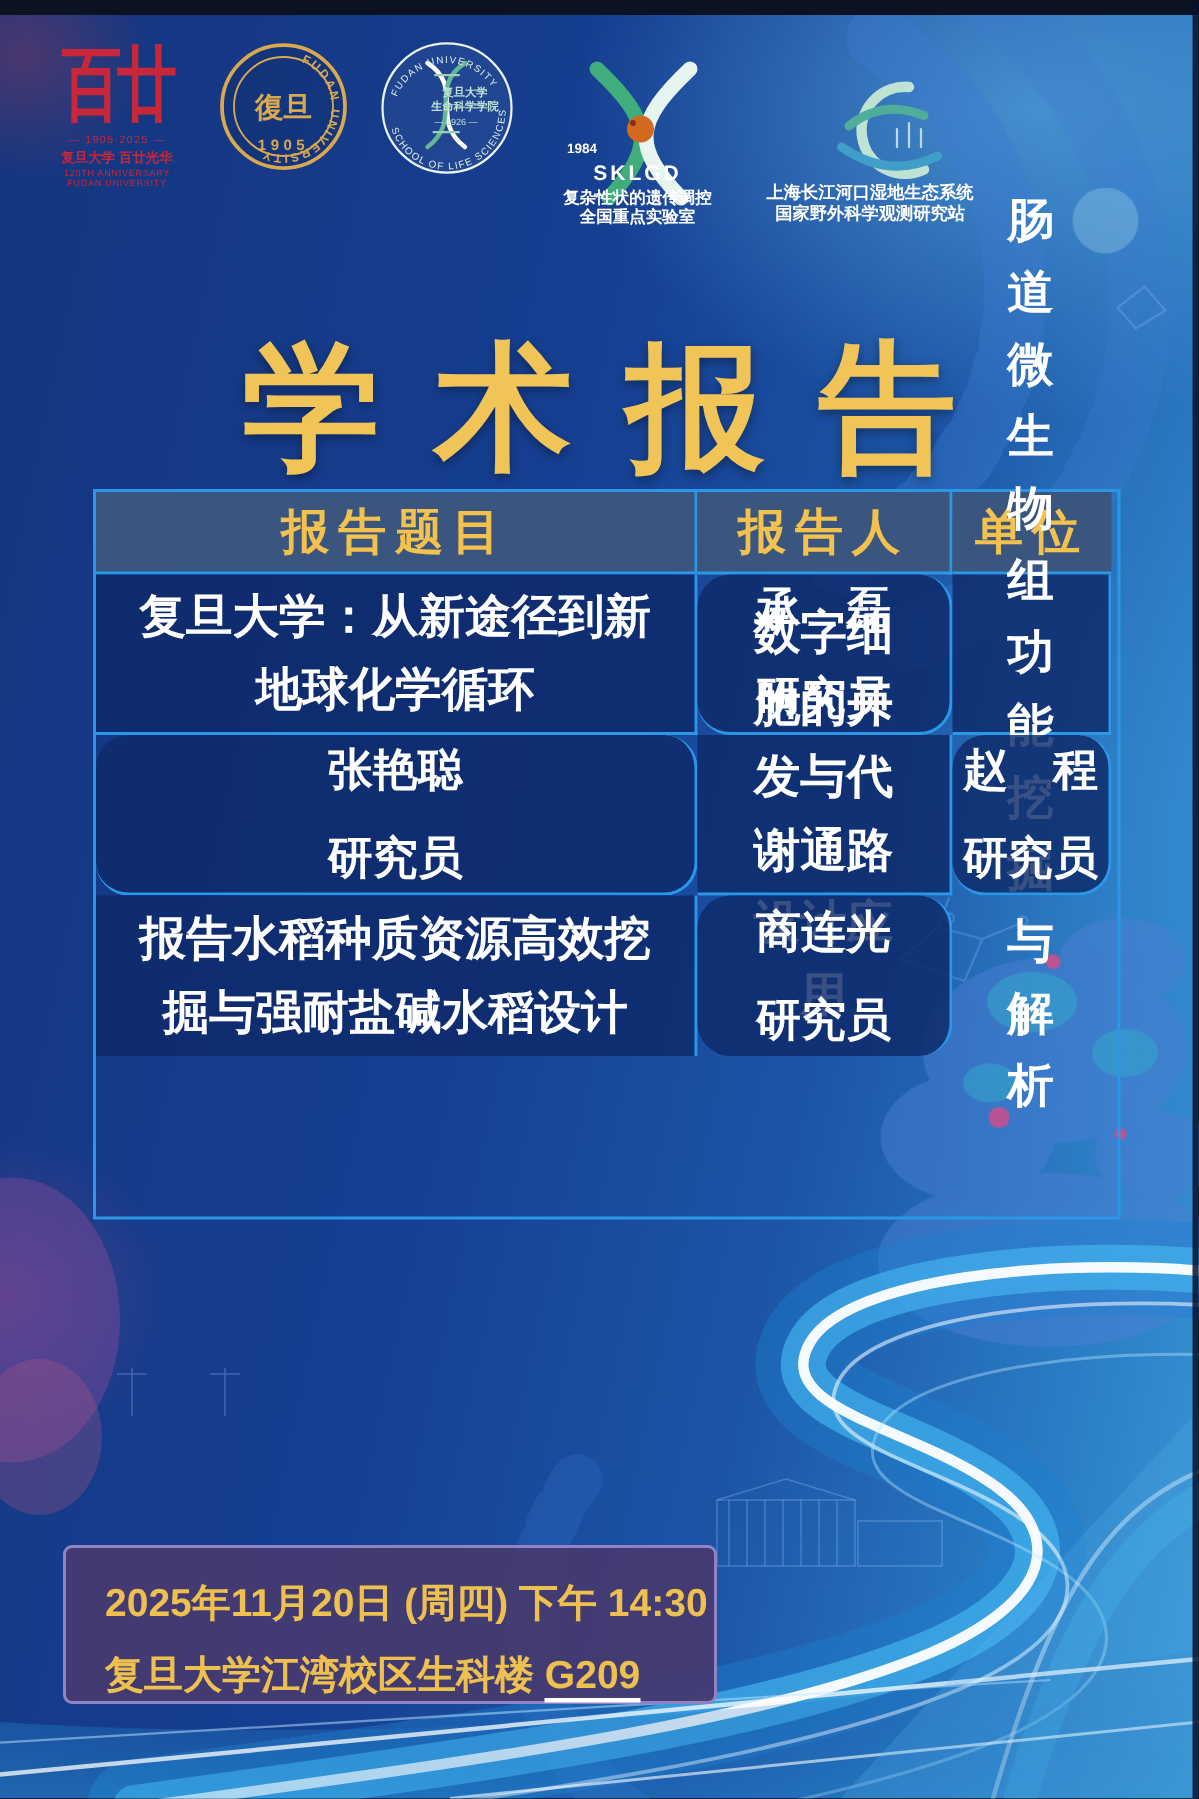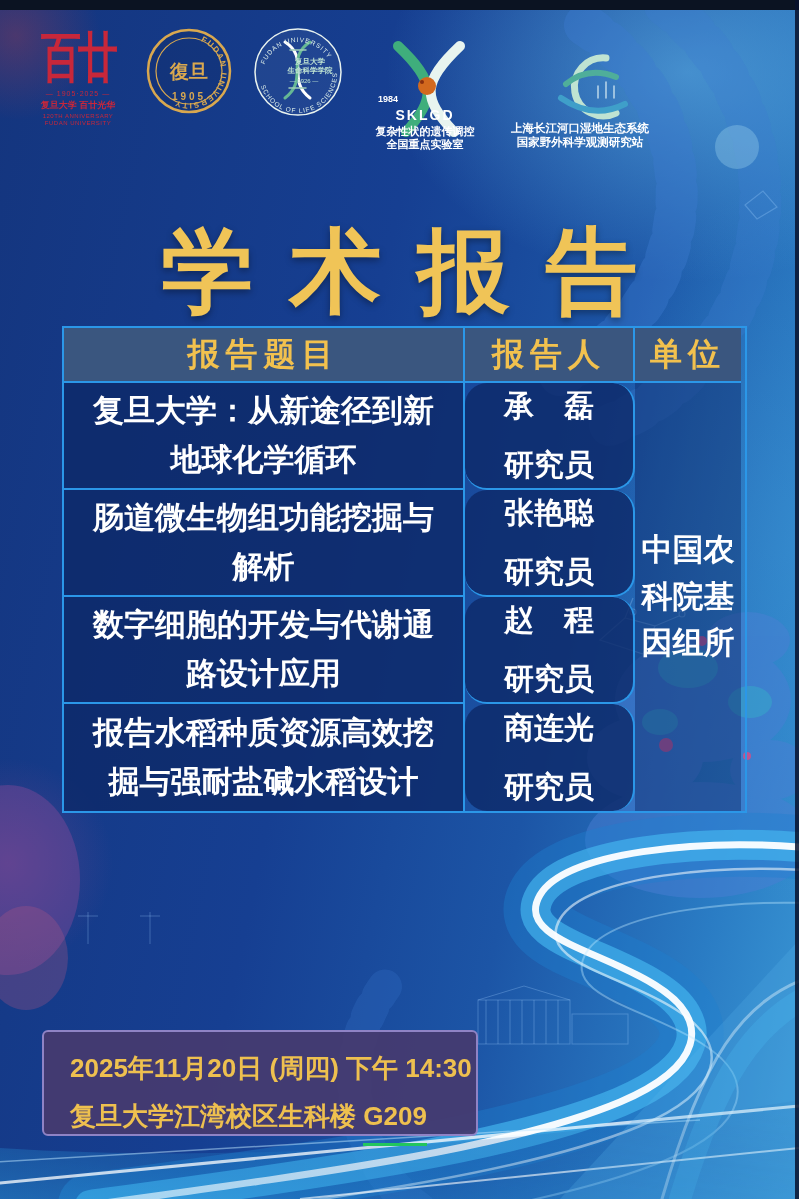--- a/index.html
+++ b/index.html
@@ -68,21 +68,21 @@
   .pbox{
     position:absolute;left:42px;background:rgba(69,58,112,.94);
     border:2px solid #8f83c5;color:#eec04f;font-weight:bold;box-sizing:border-box;
   }
   .host-box{top:944px;width:436px;height:60px;border-radius:10px;
     display:flex;align-items:center;padding-left:26px;font-size:29px;letter-spacing:2px;}
   .host-box .host-name{margin:0 20px 0 2px;}
   .date-box{top:1030px;width:436px;height:106px;border-radius:6px;
     display:flex;flex-direction:column;justify-content:flex-end;gap:13px;
     padding-left:26px;font-size:26px;}
-  .room{border-bottom:3px solid #22c55e;padding-bottom:12px;}
+  .room{border-bottom:3px solid #ffffff;padding-bottom:1px;}
 </style>
 </head>
 <body>
 
 <div class="poster">
   <div class="glow"></div>
 
   <svg class="deco" width="799" height="1199" viewBox="0 0 799 1199">
     <defs>
       <linearGradient id="botGrad" x1="0" y1="1" x2="1" y2="0">
@@ -239,21 +239,20 @@
     </div>
   </header>
 
   <h1 class="title">学术报告</h1>
 
   <section class="table">
     <div class="cell th">报告题目</div>
     <div class="cell th">报告人</div>
     <div class="cell th c3">单位</div>
 
-    <div class="cell org-cell">中国农科院基因组所</div>
 
     <div class="cell cell-title">复旦大学：从新途径到新地球化学循环</div>
     <div class="cell cell-speaker">
       <span>承　磊</span>
       <span>研究员</span>
     </div>
 
     <div class="cell cell-title">肠道微生物组功能挖掘与解析</div>
     <div class="cell cell-speaker">
       <span>张艳聪</span>

